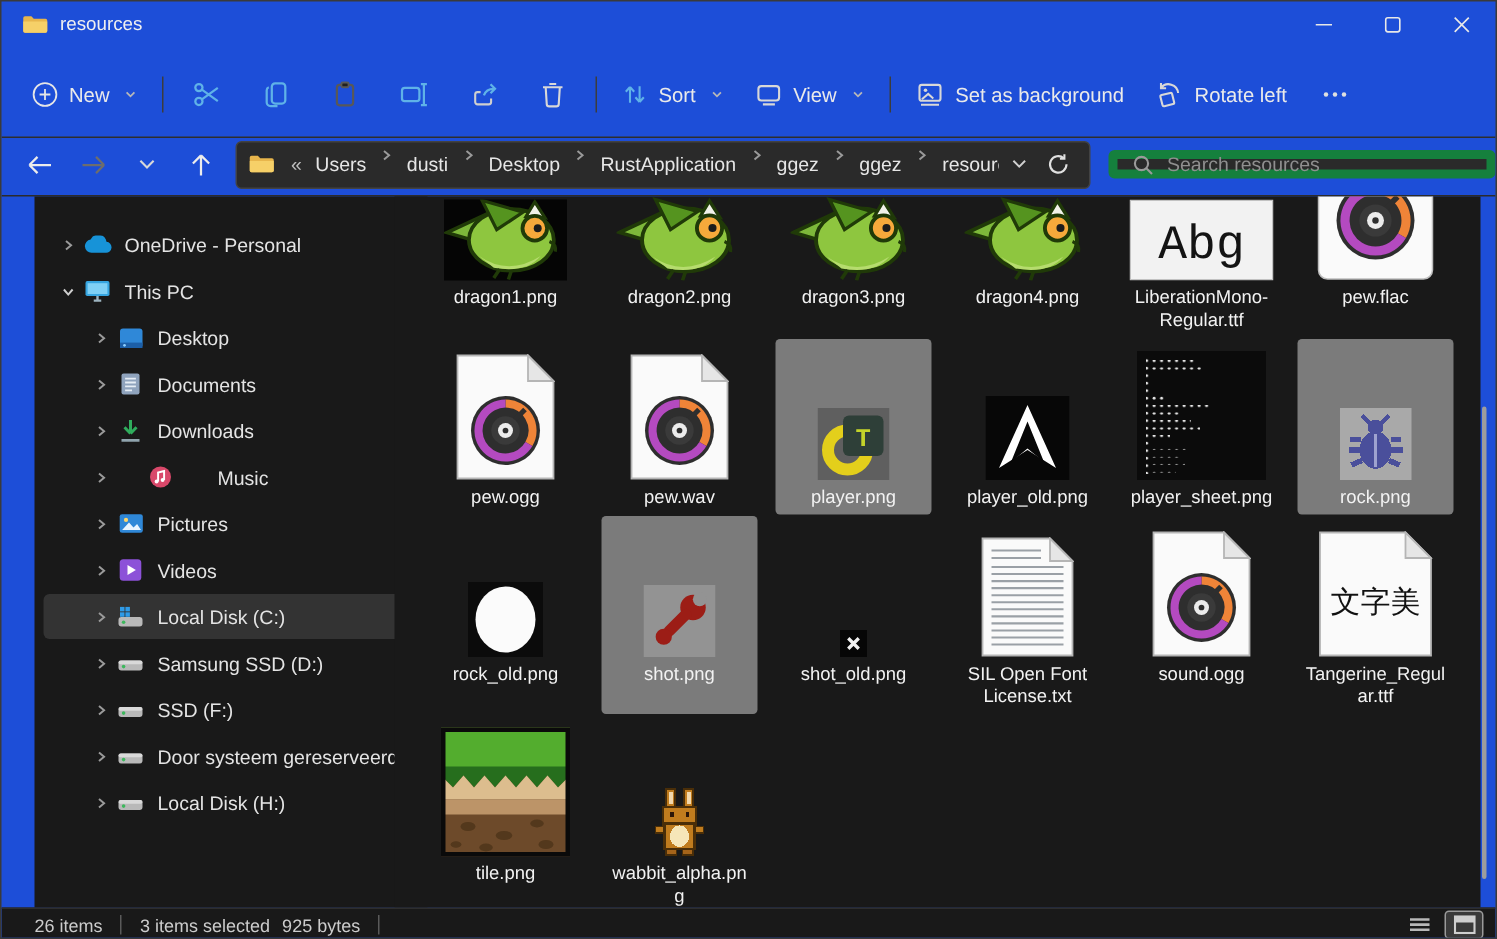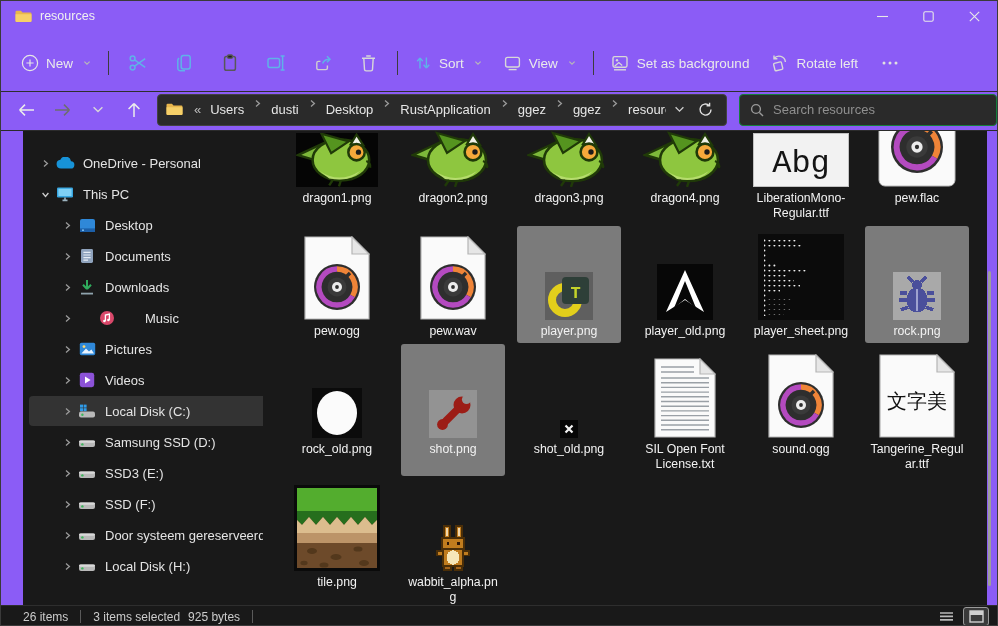--- a/index.html
+++ b/index.html
@@ -1,40 +1,40 @@
 <!DOCTYPE html>
 <html><head>
 <meta charset="utf-8">
 <style>
   * { margin:0; padding:0; box-sizing:border-box; }
   html,body { background:#000; }
   body { font-family:"Liberation Sans", sans-serif; }
   #win {
-    position:relative; width:998px; height:626px; background:#8b5cf6;
+    position:relative; width:998px; height:626px; background:#1d4ed8;
     color:#e8e8e8; overflow:hidden; border:1px solid #3a3a3a;
   }
   
   #titlebar { position:absolute; left:0; top:0; width:100%; height:30px; display:flex; align-items:center; }
   #titlebar .tab { display:flex; align-items:center; gap:8px; padding-left:14px; font-size:12.5px; color:#f0f0f0; }
   .wincontrols { position:absolute; right:0; top:0; height:30px; display:flex; }
   .wincontrols .wc { width:46px; height:30px; display:flex; align-items:center; justify-content:center; }
   
   #toolbar { position:absolute; left:0; top:34px; width:100%; height:57px; display:flex; align-items:center; padding:0 10px; border-bottom:1px solid #2e2e2e; }
   .tbtn { display:flex; align-items:center; gap:7px; height:38px; padding:0 10px; border-radius:4px; font-size:13.5px; color:#eaeaea; }
   .tbtn.iconic { padding:0 13px; }
   .tsep { width:1px; height:24px; background:#3c3c3c; margin:0 6px; }
   .chev { display:inline-flex; margin-left:2px; }
   
   #addressrow { position:absolute; left:0; top:88px; width:100%; height:42px; display:flex; align-items:center; border-bottom:1px solid #2b2b2b; }
   .navbtn { width:34px; height:32px; display:flex; align-items:center; justify-content:center; border-radius:4px; }
   #addressbar { display:flex; align-items:center; height:32px; width:570px; margin-left:6px; background:#2a2a2a; border:1px solid #424242; border-radius:4px; padding:0 8px; font-size:13px; color:#e6e6e6; }
   #addressbar .crumbs { display:flex; align-items:flex-start; gap:2px; flex:1; overflow:hidden; white-space:nowrap; }
   .crumb { padding:3px 6px; border-radius:3px; }
   .crumbsep { display:inline-flex; padding:0 1px; }
-  #searchbox { display:flex; align-items:center; gap:9px; height:32px; width:264px; margin-left:12px; background:#2a2a2a; border:1px solid #15803d; border-radius:4px; padding:0 10px; }
+  #searchbox { display:flex; align-items:center; gap:9px; height:19px; width:264px; margin-left:12px; background:#2a2a2a; border:6px solid #15803d; border-radius:4px; padding:0 10px; }
   #searchbox input { background:transparent; border:none; outline:none; color:#cfcfcf; font-size:13px; width:100%; font-family:"Liberation Sans",sans-serif; }
   #searchbox input::placeholder { color:#8f8f8f; }
   
   #sidebar { position:absolute; left:0; top:130px; width:262px; height:474px; background:#191919; padding-top:16px; overflow:hidden;margin-left:22px; }
   .side-item { display:flex; align-items:center; height:30px; margin:1px 6px; border-radius:4px; font-size:13px; color:#e4e4e4; }
   .side-item.sel { background:#333333; }
   .side-chev { width:16px; display:flex; justify-content:center; color:#9a9a9a; flex:none; }
   .side-ico { width:20px; height:18px; display:flex; align-items:center; justify-content:center; margin:0 8px 0 2px; flex:none; }
   .side-label { white-space:nowrap; overflow:hidden; }
   
@@ -465,35 +465,20 @@
             <path d="M3 1.6 L6.4 4.5 L3 7.4" fill="none" stroke="#9a9a9a" stroke-width="1.3"></path>
           </svg>
         </span>
         <span class="side-ico">
           <svg width="18" height="14" viewBox="0 0 18 14">
             <rect x="1" y="5.4" width="16" height="6.6" rx="2" fill="#b9b9b9"></rect>
             <rect x="1" y="5.4" width="16" height="2.4" rx="1.2" fill="#d9d9d9"></rect>
             <circle cx="4.4" cy="9.4" r="1.2" fill="#3cb85c"></circle>
           </svg>
         </span>
-        <span class="side-label">SSD3 (E:)</span>
-      </div>
-      <div class="side-item" style="padding-left: 30px;">
-        <span class="side-chev">
-          <svg width="9" height="9" viewBox="0 0 9 9">
-            <path d="M3 1.6 L6.4 4.5 L3 7.4" fill="none" stroke="#9a9a9a" stroke-width="1.3"></path>
-          </svg>
-        </span>
-        <span class="side-ico">
-          <svg width="18" height="14" viewBox="0 0 18 14">
-            <rect x="1" y="5.4" width="16" height="6.6" rx="2" fill="#b9b9b9"></rect>
-            <rect x="1" y="5.4" width="16" height="2.4" rx="1.2" fill="#d9d9d9"></rect>
-            <circle cx="4.4" cy="9.4" r="1.2" fill="#3cb85c"></circle>
-          </svg>
-        </span>
         <span class="side-label">SSD (F:)</span>
       </div>
       <div class="side-item" style="padding-left: 30px;">
         <span class="side-chev">
           <svg width="9" height="9" viewBox="0 0 9 9">
             <path d="M3 1.6 L6.4 4.5 L3 7.4" fill="none" stroke="#9a9a9a" stroke-width="1.3"></path>
           </svg>
         </span>
         <span class="side-ico">
           <svg width="18" height="14" viewBox="0 0 18 14">

